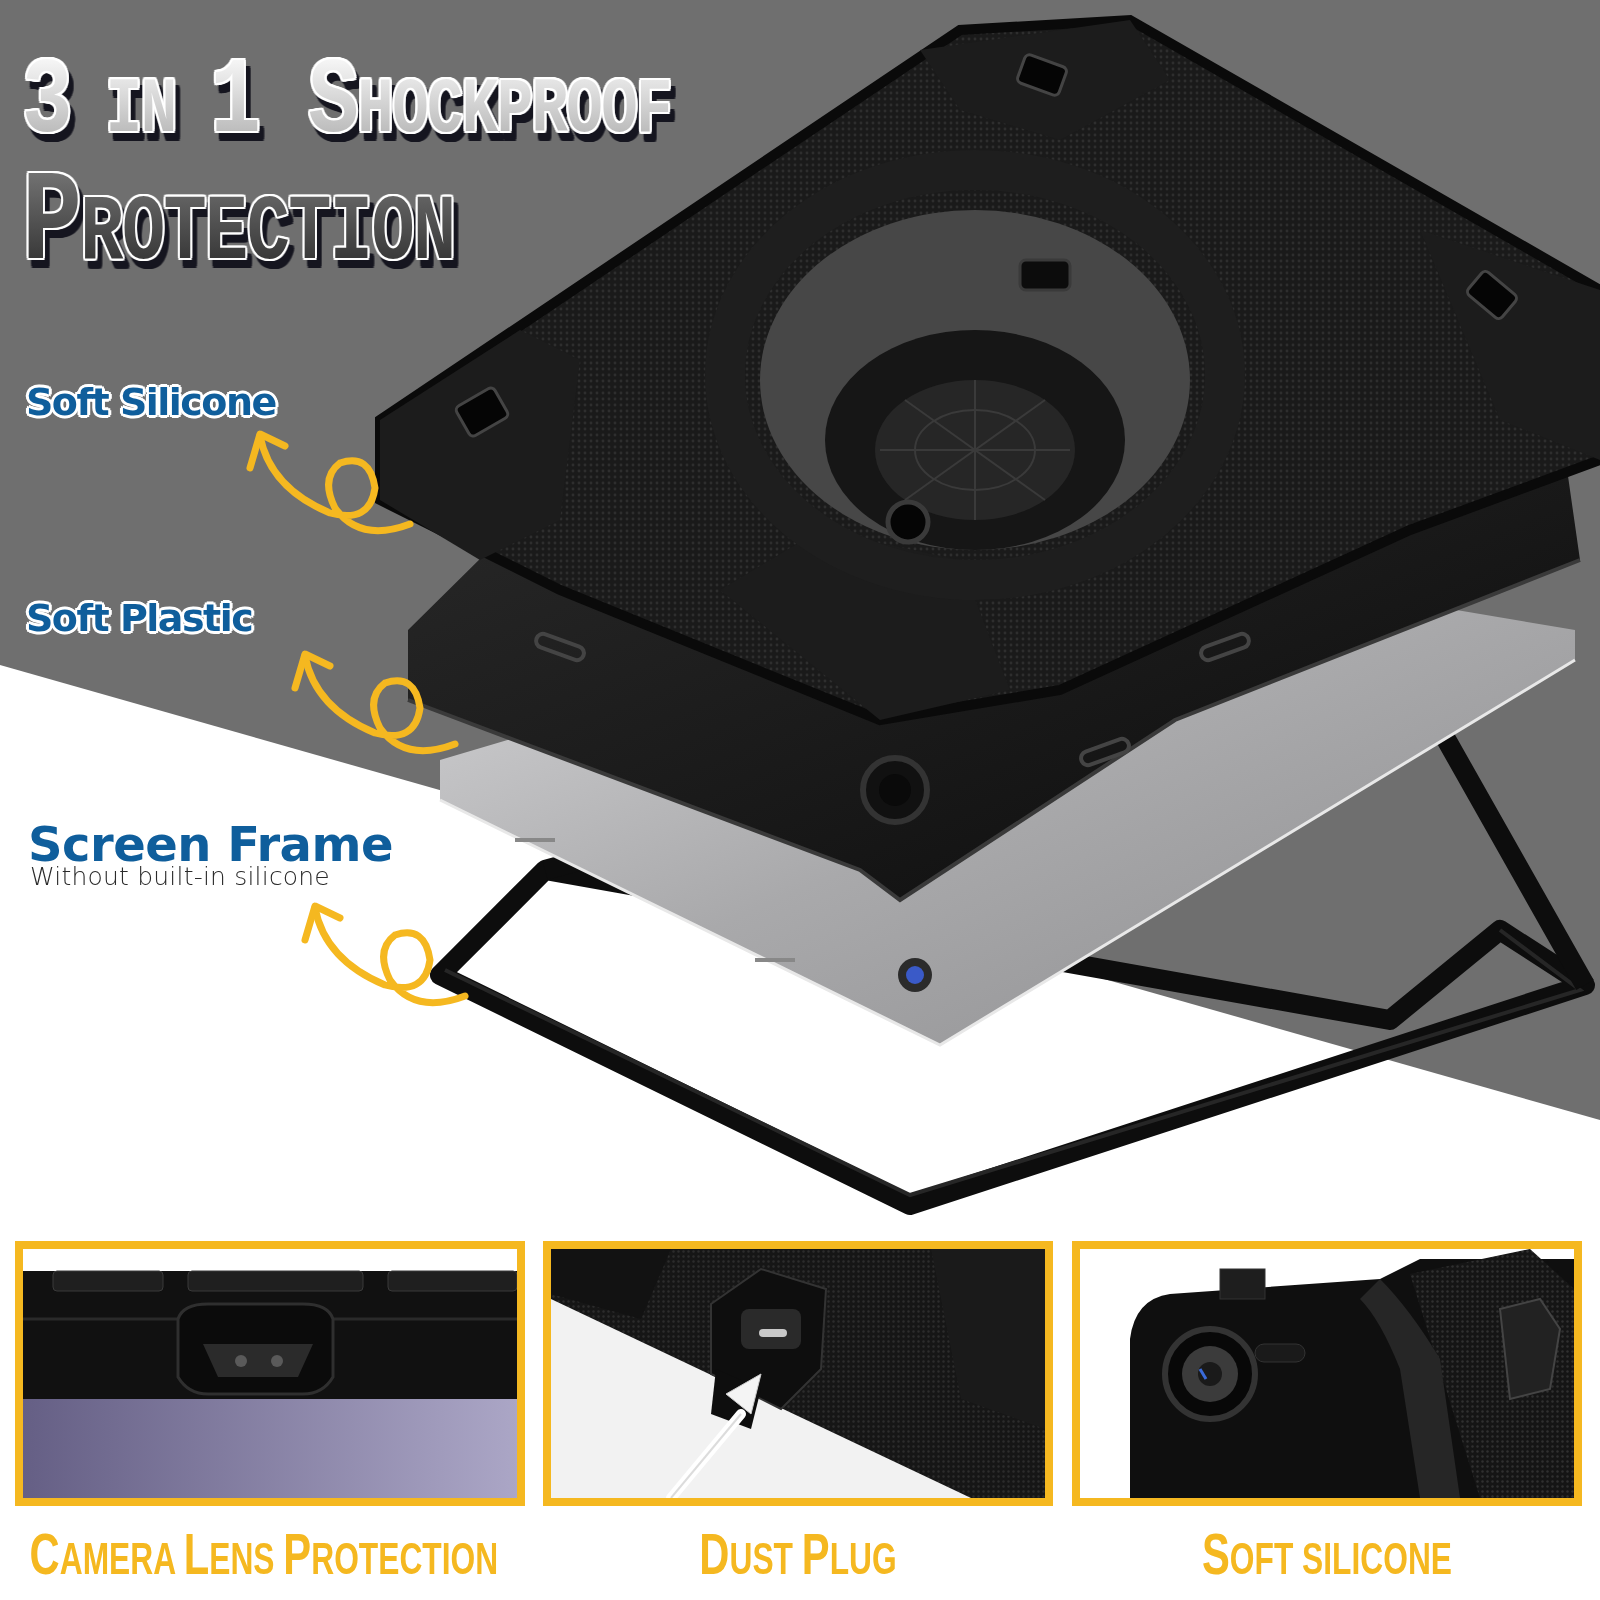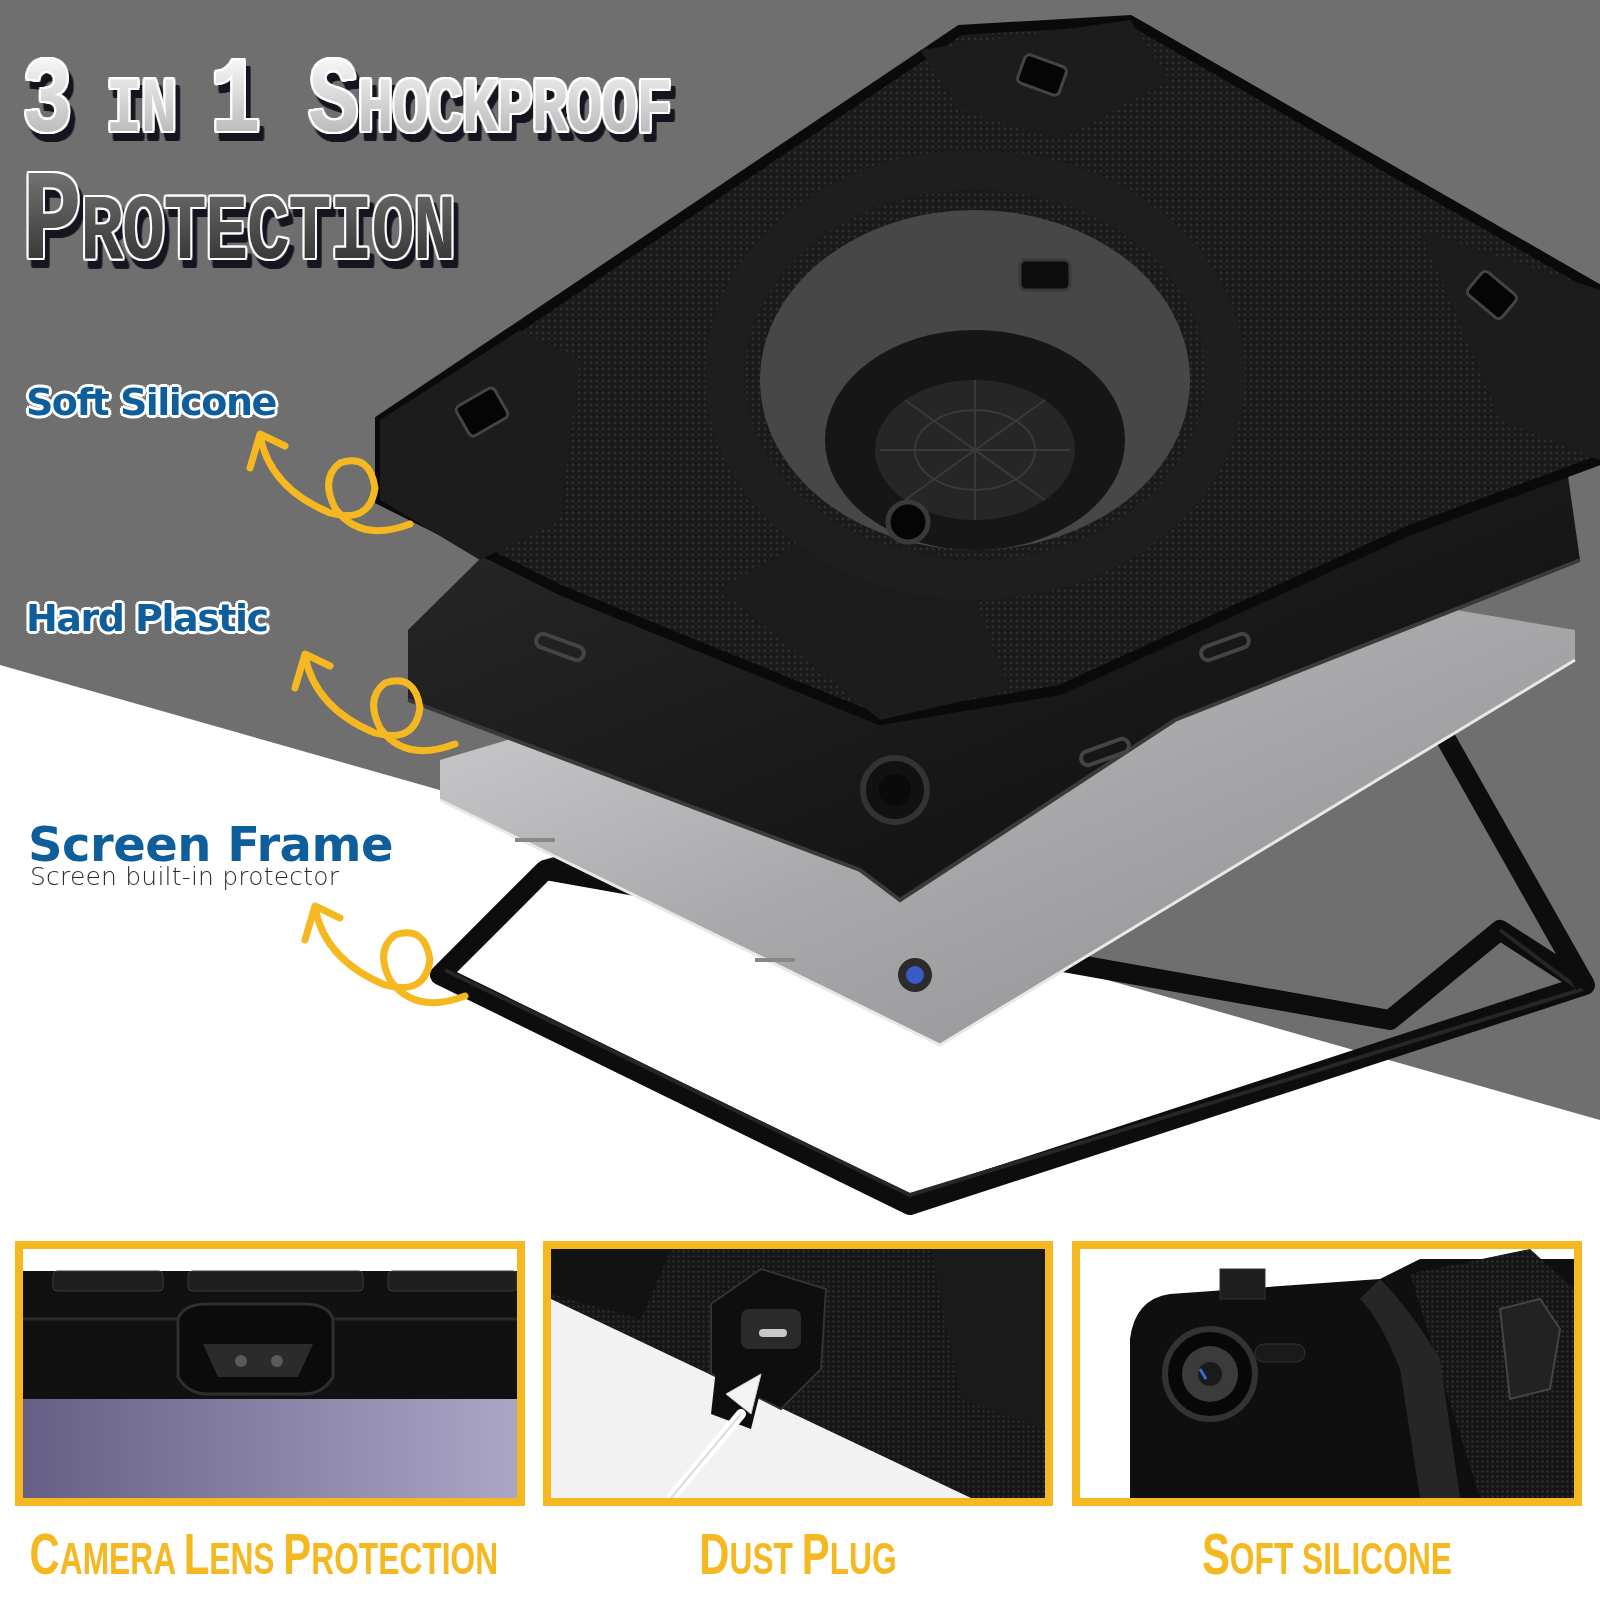--- a/index.html
+++ b/index.html
@@ -168,28 +168,28 @@
     <circle cx="908" cy="522" r="20" fill="#050505" stroke="#3a3a3a" stroke-width="5"></circle>
   </g>
 </svg>
 
 <div class="layer-label outlined label-soft">Soft Silicone</div>
 <svg class="arrow" style="left:240px;top:428px" width="180" height="120" viewBox="0 0 180 120">
   <path d="M20 8 Q30 60 90 85 Q130 96 135 60 Q130 25 100 35 Q80 50 95 80 Q120 115 170 96" fill="none" stroke="#f5b820" stroke-width="7" stroke-linecap="round"></path>
   <path d="M10 40 L20 6 L45 18" fill="none" stroke="#f5b820" stroke-width="7" stroke-linecap="round" stroke-linejoin="round"></path>
 </svg>
 
-<div class="layer-label outlined label-hard">Hard Plastic</div>
+<div class="layer-label outlined label-hard">Soft Plastic</div>
 <svg class="arrow" style="left:285px;top:648px" width="180" height="120" viewBox="0 0 180 120">
   <path d="M20 8 Q30 60 90 85 Q130 96 135 60 Q130 25 100 35 Q80 50 95 80 Q120 115 170 96" fill="none" stroke="#f5b820" stroke-width="7" stroke-linecap="round"></path>
   <path d="M10 40 L20 6 L45 18" fill="none" stroke="#f5b820" stroke-width="7" stroke-linecap="round" stroke-linejoin="round"></path>
 </svg>
 
 <div class="layer-label label-frame">Screen Frame</div>
-<div class="label-frame-sub">Screen built-in protector</div>
+<div class="label-frame-sub">Without built-in silicone</div>
 <svg class="arrow" style="left:295px;top:900px" width="180" height="120" viewBox="0 0 180 120">
   <path d="M20 8 Q30 60 90 85 Q130 96 135 60 Q130 25 100 35 Q80 50 95 80 Q120 115 170 96" fill="none" stroke="#f5b820" stroke-width="7" stroke-linecap="round"></path>
   <path d="M10 40 L20 6 L45 18" fill="none" stroke="#f5b820" stroke-width="7" stroke-linecap="round" stroke-linejoin="round"></path>
 </svg>
 
 <div class="panel panel-1">
   <svg viewBox="0 0 494 249" preserveAspectRatio="none">
     <defs>
       <linearGradient id="screenPurple" x1="0" y1="0" x2="1" y2="0">
         <stop offset="0" stop-color="#655f85"></stop>

